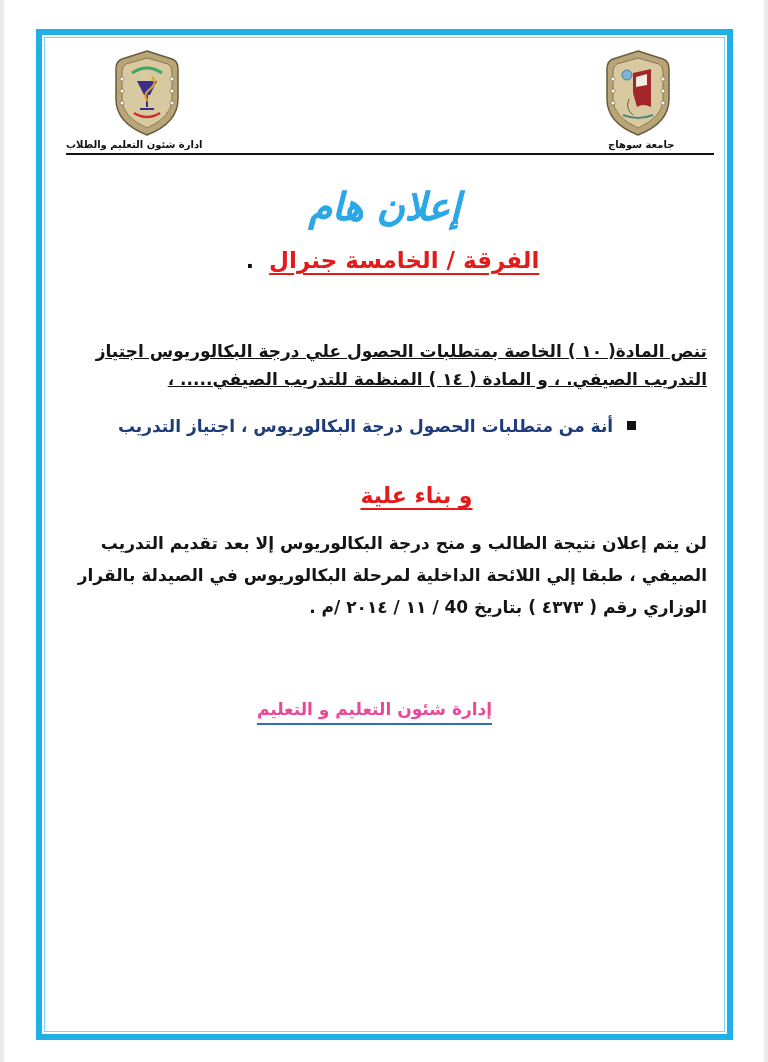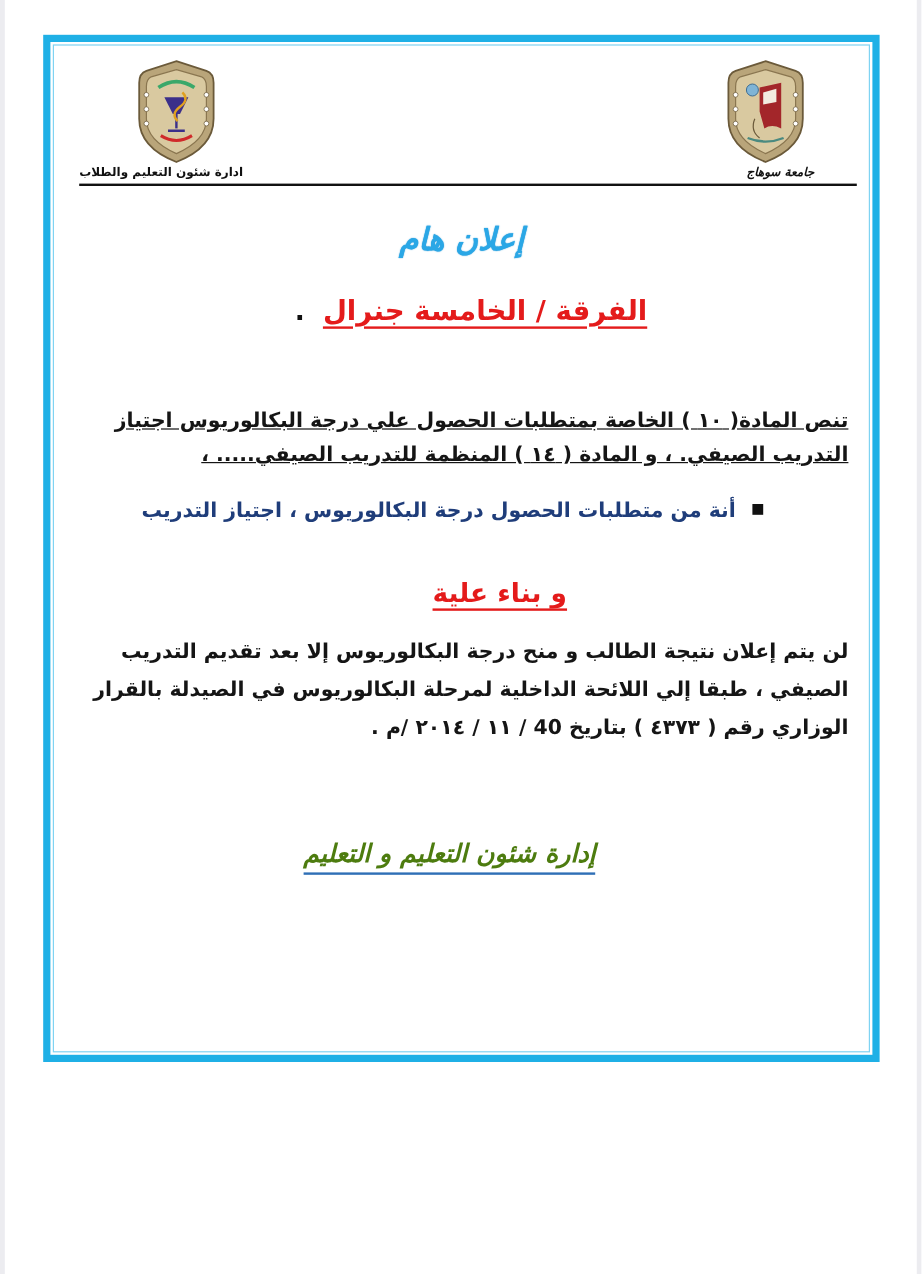--- a/index.html
+++ b/index.html
@@ -24,21 +24,21 @@
       position: absolute;
       right: 0; top: 0;
       width: 4px; height: 1062px;
       background: #ececf0;
     }
     .frame {
       position: absolute;
       left: 36px;
       top: 29px;
       width: 697px;
-      height: 856px;
+      height: 1011px;
       box-sizing: border-box;
       border: 6px solid #1fb0e6;
       background: #ffffff;
     }
     .frame-inner {
       position: absolute;
       left: 2px; top: 2px; right: 2px; bottom: 2px;
       border: 1px solid #7fd3f2;
     }
     .logo {
@@ -51,38 +51,38 @@
     .header-caption {
       position: absolute;
       top: 104px;
       font-size: 10px;
       font-weight: bold;
       color: #111;
       direction: rtl;
       white-space: nowrap;
     }
     .caption-left { left: 24px; }
-    .caption-right { left: 580px; font-style: italic; }
+    .caption-right { left: 566px; }
     .header-rule {
       position: absolute;
       left: 24px;
       width: 648px;
       top: 118px;
       height: 2px;
       background: #111;
     }
     .title {
       position: absolute;
       left: 0; right: 0;
       top: 150px;
       text-align: center;
       font-family: "DejaVu Sans", sans-serif;
       font-weight: bold;
       font-style: italic;
-      font-size: 26px;
+      font-size: 38px;
       color: #2aa7e6;
       direction: rtl;
       text-shadow: 0 0 1px #1a8fd0;
     }
     .subtitle-row {
       position: absolute;
       left: 16px; right: 0;
       top: 212px;
       text-align: center;
       direction: rtl;
@@ -157,23 +157,22 @@
       margin-left: 40px;
     }
     .para2 { top: 492px; line-height: 32px; }
     .signature {
       position: absolute;
       left: 0; right: 0;
       top: 664px;
       text-align: center;
       direction: rtl;
       font-weight: bold;
-      font-style: italic;
-      font-size: 21px;
-      color: #4d7c0f;
+      font-size: 17px;
+      color: #ec4899;
     }
     .signature span {
       display: inline-block;
       padding-bottom: 4px;
       border-bottom: 2px solid #2f6fb6;
       margin-right: 20px;
     }
   </style>
 </head>
 <body>

